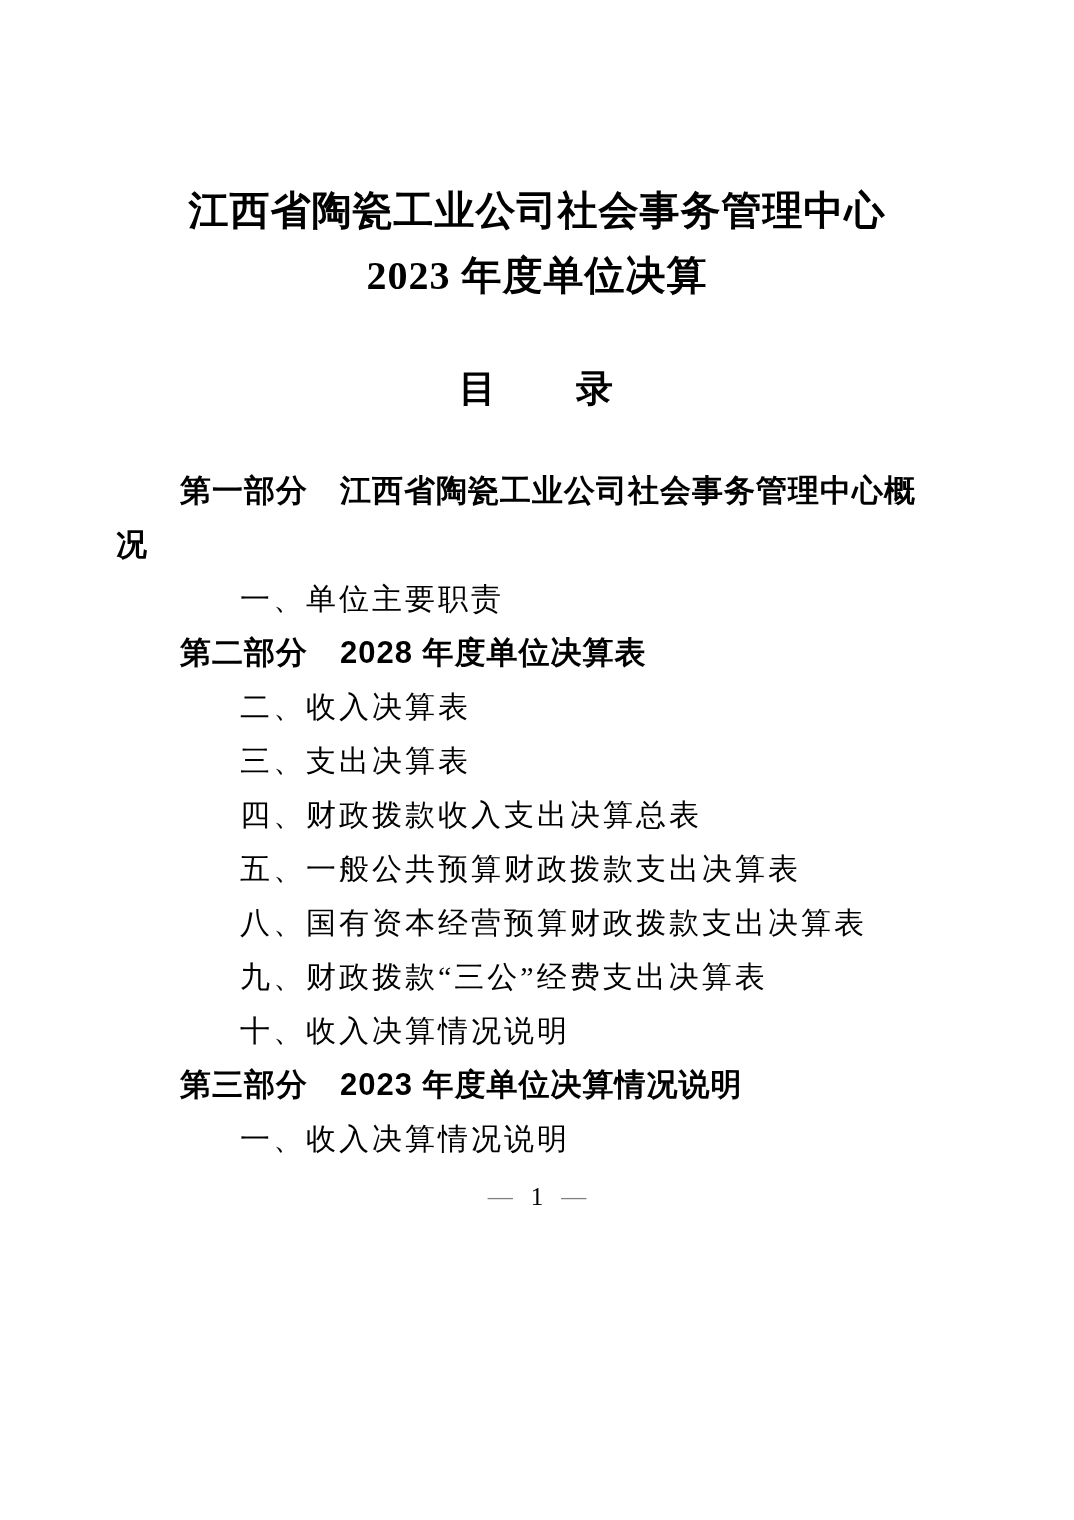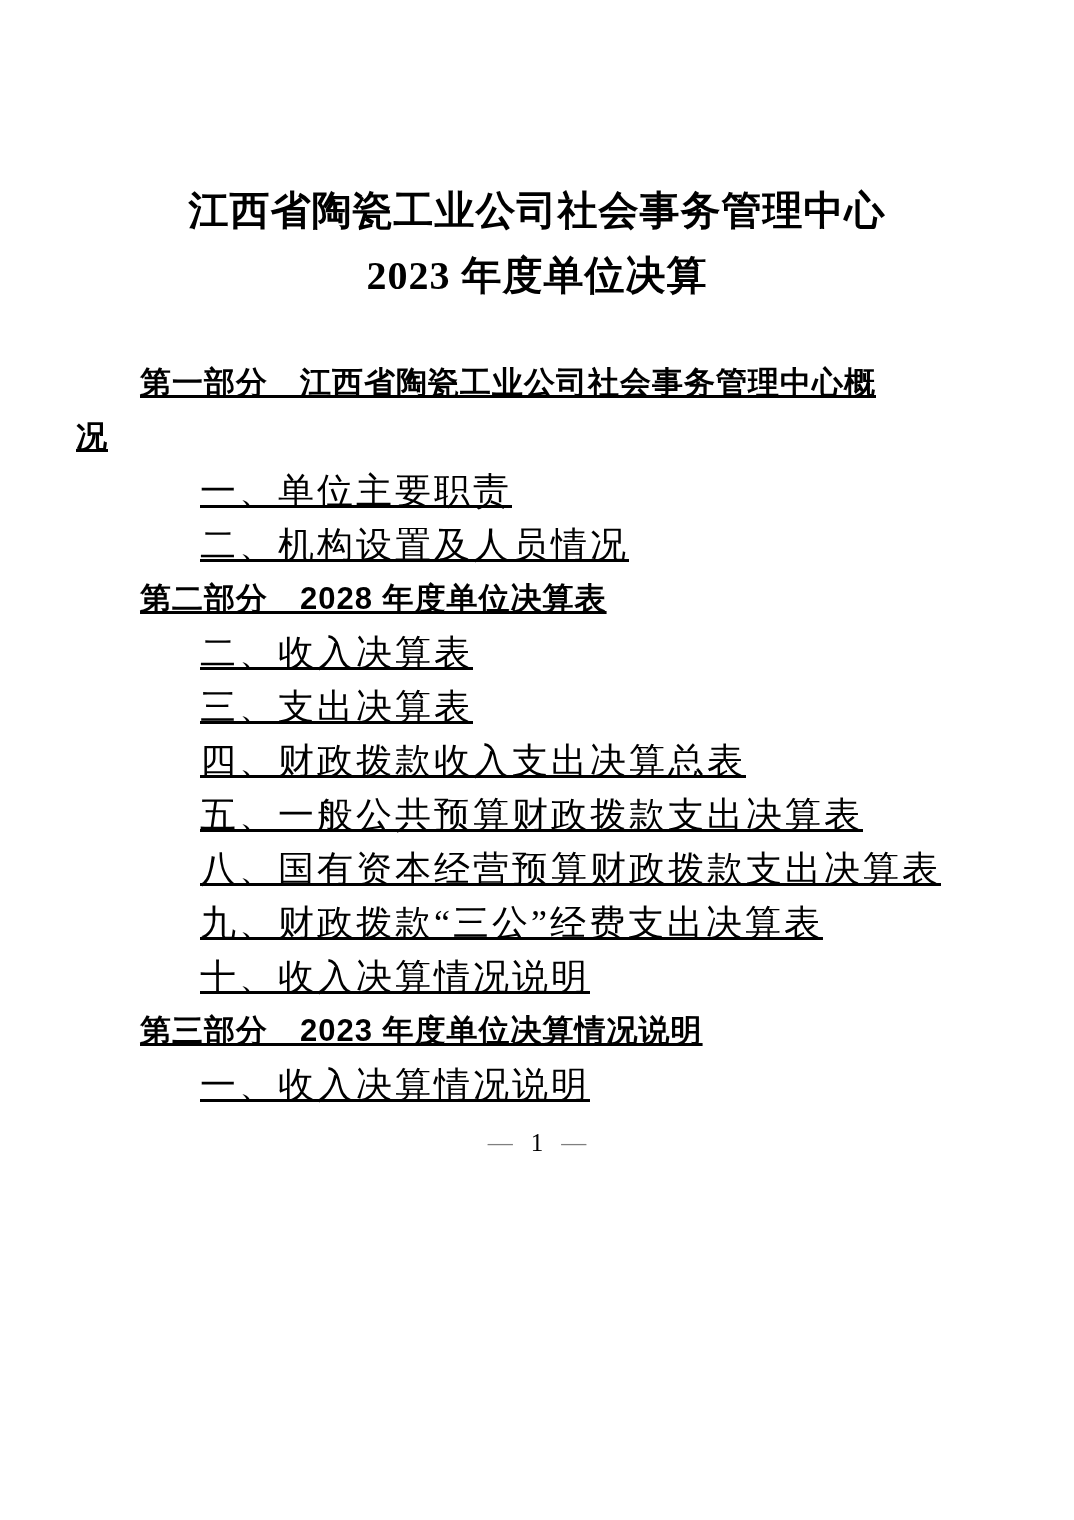--- a/index.html
+++ b/index.html
@@ -10,21 +10,21 @@
   .page {
     position: relative;
     width: 1074px;
     height: 1520px;
     background: #ffffff;
     color: #000000;
     overflow: hidden;
     font-family: "Liberation Serif", serif;
   }
   .content {
-    padding: 0 76px;
+    padding: 0 116px;
   }
   
   .doc-title {
     margin: 178px 0 0 0;
     text-align: center;
     font-family: "Liberation Serif", serif;
     font-weight: 700;
     font-size: 40px;
     line-height: 65px;
     letter-spacing: 1px;
@@ -38,38 +38,37 @@
     font-family: "Liberation Serif", serif;
     font-weight: 700;
     font-size: 37px;
     line-height: 54px;
     letter-spacing: 2px;
   }
 
   
   .toc {
     margin-top: 48px;
-    text-decoration: underline;
   }
   .toc p {
     margin: 0;
     line-height: 54px;
     white-space: pre;
   }
   .sec-heading {
     font-family: "Liberation Sans", sans-serif;
     font-weight: 700;
     font-size: 31px;
     letter-spacing: 1px;
   }
   .sec-heading.first-line { padding-left: 64px; }
   .toc-item {
     font-family: "Liberation Serif", serif;
     font-weight: 400;
-    font-size: 36px;
+    font-size: 30px;
     letter-spacing: 3px;
     padding-left: 124px;
   }
 
   
   .footer {
     margin-top: 16px;
     display: flex;
     justify-content: center;
     align-items: center;
@@ -85,27 +84,27 @@
 <body>
 
 <div class="page">
   <div class="content">
 
     <h1 class="doc-title">
       <span class="title-line">江西省陶瓷工业公司社会事务管理中心</span>
       <span class="title-line">2023 年度单位决算</span>
     </h1>
 
+    <h2 class="toc-heading">目　　录</h2>
 
     <div class="toc">
 
       <p class="sec-heading first-line">第一部分　江西省陶瓷工业公司社会事务管理中心概</p>
       <p class="sec-heading">况</p>
       <p class="toc-item">一、单位主要职责</p>
-      <p class="toc-item">二、机构设置及人员情况</p>
 
       <p class="sec-heading first-line">第二部分　2028 年度单位决算表</p>
       <p class="toc-item">二、收入决算表</p>
       <p class="toc-item">三、支出决算表</p>
       <p class="toc-item">四、财政拨款收入支出决算总表</p>
       <p class="toc-item">五、一般公共预算财政拨款支出决算表</p>
       <p class="toc-item">八、国有资本经营预算财政拨款支出决算表</p>
       <p class="toc-item">九、财政拨款“三公”经费支出决算表</p>
       <p class="toc-item">十、收入决算情况说明</p>
 

